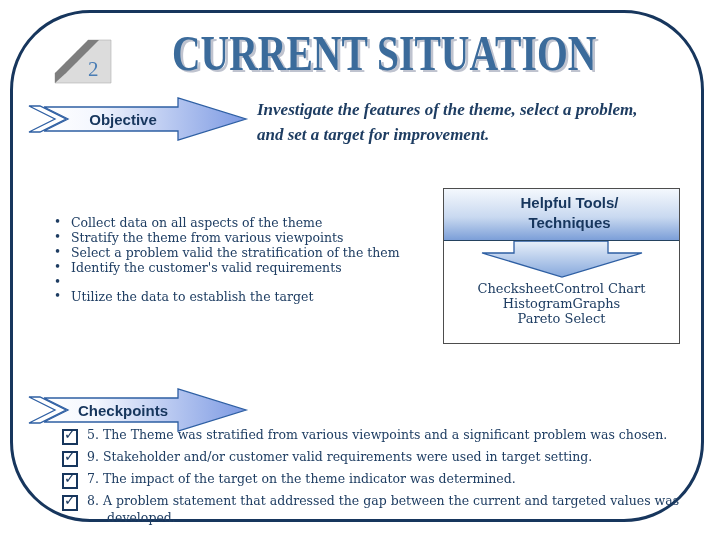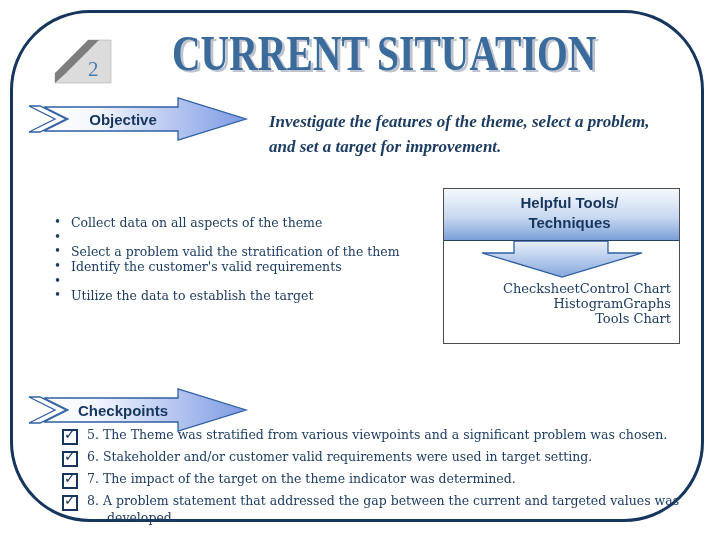--- a/index.html
+++ b/index.html
@@ -31,40 +31,40 @@
   .banner .banner-label {
     position:absolute; left:40px; top:0; width:110px; height:100%;
     display:flex; align-items:center; justify-content:center;
     font:700 15px "Liberation Sans", sans-serif; color:#17365D; white-space:nowrap;
   }
   .banner-objective  { top:94px; }
   .banner-key        { top:168px; }
   .banner-checkpoints{ top:385px;text-align:center; }
   
   .objective-text {
-    position:absolute; left:257px; top:97px; width:400px; margin:12px;
+    position:absolute; left:257px; top:97px; width:400px; margin:0;
     font:700 italic 17px "Liberation Serif", serif; color:#1E3D62; line-height:25px;
   }
   
   .bullets { position:absolute; left:54px; top:215px; width:380px; margin:0; padding:0; list-style:none; }
   .bullets li { display:flex; line-height:18.5px; font:400 12.5px "DejaVu Serif", serif; color:#1E3D62; }
   .bullets .dot { flex:none; width:17px; text-align:left; font-size:12px; }
   
   .tools-box {
     position:absolute; left:443px; top:188px; width:237px; height:156px;
     border:1px solid #4D4D4D; box-sizing:border-box; background:#fff; overflow:hidden;
   }
   .tools-header {
     height:47px; border-bottom:1px solid #24425F; text-align:center; padding-top:4px;
     background:linear-gradient(180deg, #F4F8FD 0%, #C9D9F0 55%, #7C9FD8 100%);
     font:700 15px "Liberation Sans", sans-serif; color:#17365D; line-height:20px;padding-left:16px;
   }
   .tools-arrow { display:block; margin:0 auto; }
   .tools-rows { padding:2px 8px 0 8px; }
-  .tools-row { display:flex; justify-content:flex-end; line-height:22px;
+  .tools-row { display:flex; justify-content:center; line-height:22px;
     font:400 13px "DejaVu Serif", serif; color:#1E3D62; }
   
   .cp-list { position:absolute; left:62px; top:427px; width:628px; }
   .cp-row { display:flex; align-items:flex-start; margin-bottom:4px; }
   .cp-box {
     position:relative; flex:none; width:12px; height:12px; margin:2px 9px 0 0;
     border:2px solid #17365D; background:#fff;
   }
   .cp-box .check {
     position:absolute; left:0px; top:-5px;
@@ -120,20 +120,21 @@
   <p class="objective-text">Investigate the features of the theme, select a problem, and set a target for improvement.</p>
 
 
   <ul class="bullets">
     <li>
       <span class="dot">•</span>
       <span>Collect data on all aspects of the theme</span>
       </li>
     <li>
       <span class="dot">•</span>
+      <span>Stratify the theme from various viewpoints</span>
       </li>
     <li>
       <span class="dot">•</span>
       <span>Select a problem valid the stratification of the them</span>
       </li>
     <li>
       <span class="dot">•</span>
       <span>Identify the customer's valid requirements</span>
       </li>
     <li>
@@ -156,21 +157,21 @@
     <div class="tools-rows">
       <div class="tools-row">
         <span>Checksheet</span>
         <span>Control Chart</span>
       </div>
       <div class="tools-row">
         <span>Histogram</span>
         <span>Graphs</span>
       </div>
       <div class="tools-row">
-        <span>Tools Chart</span>
+        <span>Pareto Select</span>
         <span></span>
       </div>
     </div>
   </div>
 
   <div class="banner banner-checkpoints">
     <svg width="225" height="50" viewBox="0 0 225 50">
       <polygon points="1,12 12,12 38,25 12,38 1,38 27,25" fill="#FFFFFF" stroke="#2E5FA3" stroke-width="1.3"></polygon>
       <polygon points="16,13 150,13 150,4 218,25 150,46 150,37 16,37 40,25" fill="url(#gradArrow)" stroke="#2E5FA3" stroke-width="1.3"></polygon>
     </svg>
@@ -181,21 +182,21 @@
     <div class="cp-row">
       <span class="cp-box">
         <span class="check">✓</span>
         </span>
       <span class="cp-text">5. The Theme was stratified from various viewpoints and a significant problem was chosen.</span>
     </div>
     <div class="cp-row">
       <span class="cp-box">
         <span class="check">✓</span>
         </span>
-      <span class="cp-text">6. Stakeholder and/or customer valid requirements were used in target setting.</span>
+      <span class="cp-text">9. Stakeholder and/or customer valid requirements were used in target setting.</span>
     </div>
     <div class="cp-row">
       <span class="cp-box">
         <span class="check">✓</span>
         </span>
       <span class="cp-text">7. The impact of the target on the theme indicator was determined.</span>
     </div>
     <div class="cp-row">
       <span class="cp-box">
         <span class="check">✓</span>

